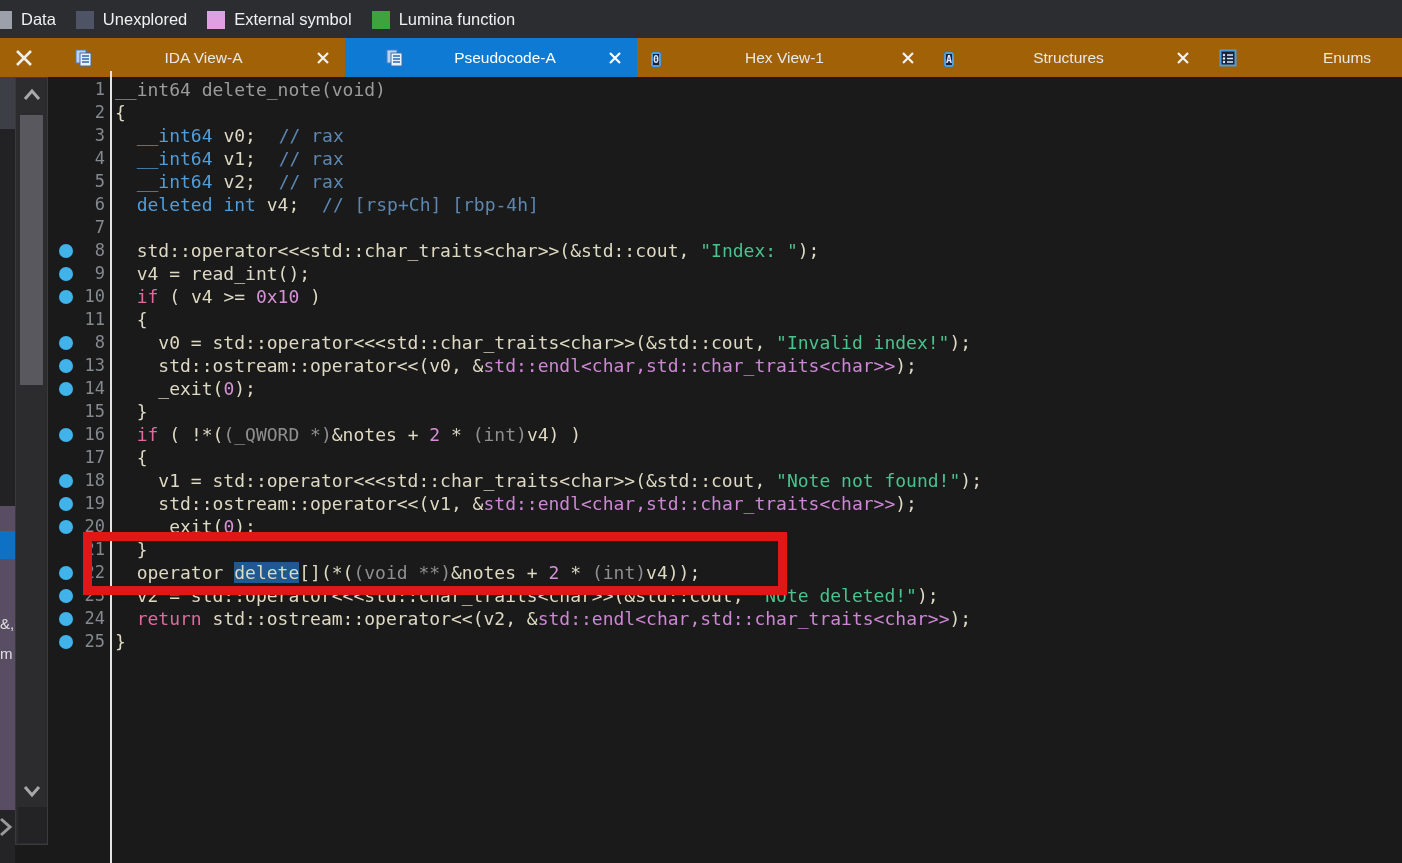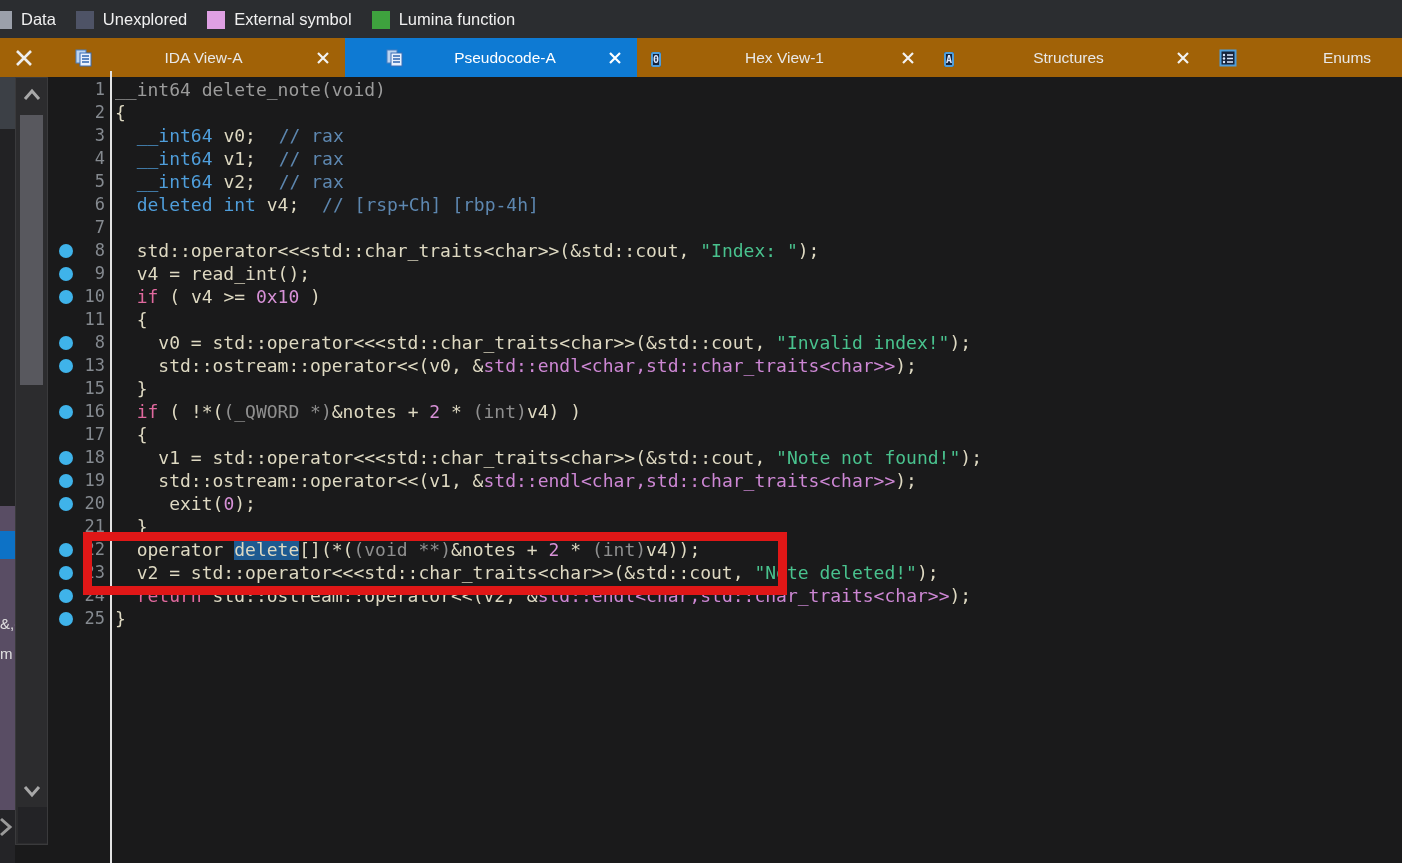--- a/index.html
+++ b/index.html
@@ -225,20 +225,21 @@
     <div class="code-row"><span class="line-num">4</span><span class="code-text"><span class="tk-d">  </span><span class="tk-t">__int64</span><span class="tk-d"> v1; </span><span class="tk-c">// rax</span></span></div>
     <div class="code-row"><span class="line-num">5</span><span class="code-text"><span class="tk-d">  </span><span class="tk-t">__int64</span><span class="tk-d"> v2; </span><span class="tk-c">// rax</span></span></div>
     <div class="code-row"><span class="line-num">6</span><span class="code-text"><span class="tk-d">  </span><span class="tk-t">deleted int</span><span class="tk-d"> v4; </span><span class="tk-c">// [rsp+Ch] [rbp-4h]</span></span></div>
     <div class="code-row"><span class="line-num">7</span><span class="code-text"></span></div>
     <div class="code-row"><span class="bp-dot"></span><span class="line-num">8</span><span class="code-text"><span class="tk-d">  std::operator&lt;&lt;&lt;std::char_traits&lt;char&gt;&gt;(&amp;std::cout, </span><span class="tk-s">"Index: "</span><span class="tk-d">);</span></span></div>
     <div class="code-row"><span class="bp-dot"></span><span class="line-num">9</span><span class="code-text"><span class="tk-d">  v4 = read_int();</span></span></div>
     <div class="code-row"><span class="bp-dot"></span><span class="line-num">10</span><span class="code-text"><span class="tk-d">  </span><span class="tk-k">if</span><span class="tk-d"> ( v4 &gt;= </span><span class="tk-n">0x10</span><span class="tk-d"> )</span></span></div>
     <div class="code-row"><span class="line-num">11</span><span class="code-text"><span class="tk-d">  {</span></span></div>
     <div class="code-row"><span class="bp-dot"></span><span class="line-num">8</span><span class="code-text"><span class="tk-d">    v0 = std::operator&lt;&lt;&lt;std::char_traits&lt;char&gt;&gt;(&amp;std::cout, </span><span class="tk-s">"Invalid index!"</span><span class="tk-d">);</span></span></div>
     <div class="code-row"><span class="bp-dot"></span><span class="line-num">13</span><span class="code-text"><span class="tk-d">    std::ostream::operator&lt;&lt;(v0, &amp;</span><span class="tk-x">std::endl&lt;char,std::char_traits&lt;char&gt;&gt;</span><span class="tk-d">);</span></span></div>
+    <div class="code-row"><span class="bp-dot"></span><span class="line-num">14</span><span class="code-text"><span class="tk-d">    _exit(</span><span class="tk-n">0</span><span class="tk-d">);</span></span></div>
     <div class="code-row"><span class="line-num">15</span><span class="code-text"><span class="tk-d">  }</span></span></div>
     <div class="code-row"><span class="bp-dot"></span><span class="line-num">16</span><span class="code-text"><span class="tk-d">  </span><span class="tk-k">if</span><span class="tk-d"> ( !*(</span><span class="tk-g">(_QWORD *)</span><span class="tk-d">&amp;notes + </span><span class="tk-n">2</span><span class="tk-d"> * </span><span class="tk-g">(int)</span><span class="tk-d">v4) )</span></span></div>
     <div class="code-row"><span class="line-num">17</span><span class="code-text"><span class="tk-d">  {</span></span></div>
     <div class="code-row"><span class="bp-dot"></span><span class="line-num">18</span><span class="code-text"><span class="tk-d">    v1 = std::operator&lt;&lt;&lt;std::char_traits&lt;char&gt;&gt;(&amp;std::cout, </span><span class="tk-s">"Note not found!"</span><span class="tk-d">);</span></span></div>
     <div class="code-row"><span class="bp-dot"></span><span class="line-num">19</span><span class="code-text"><span class="tk-d">    std::ostream::operator&lt;&lt;(v1, &amp;</span><span class="tk-x">std::endl&lt;char,std::char_traits&lt;char&gt;&gt;</span><span class="tk-d">);</span></span></div>
     <div class="code-row"><span class="bp-dot"></span><span class="line-num">20</span><span class="code-text"><span class="tk-d">     exit(</span><span class="tk-n">0</span><span class="tk-d">);</span></span></div>
     <div class="code-row"><span class="line-num">21</span><span class="code-text"><span class="tk-d">  }</span></span></div>
     <div class="code-row"><span class="bp-dot"></span><span class="line-num">22</span><span class="code-text"><span class="tk-d">  operator </span><span class="tk-sel">delete</span><span class="tk-d">[](*(</span><span class="tk-g">(void **)</span><span class="tk-d">&amp;notes + </span><span class="tk-n">2</span><span class="tk-d"> * </span><span class="tk-g">(int)</span><span class="tk-d">v4));</span></span></div>
     <div class="code-row"><span class="bp-dot"></span><span class="line-num">23</span><span class="code-text"><span class="tk-d">  v2 = std::operator&lt;&lt;&lt;std::char_traits&lt;char&gt;&gt;(&amp;std::cout, </span><span class="tk-s">"Note deleted!"</span><span class="tk-d">);</span></span></div>
     <div class="code-row"><span class="bp-dot"></span><span class="line-num">24</span><span class="code-text"><span class="tk-d">  </span><span class="tk-k">return</span><span class="tk-d"> std::ostream::operator&lt;&lt;(v2, &amp;</span><span class="tk-x">std::endl&lt;char,std::char_traits&lt;char&gt;&gt;</span><span class="tk-d">);</span></span></div>

